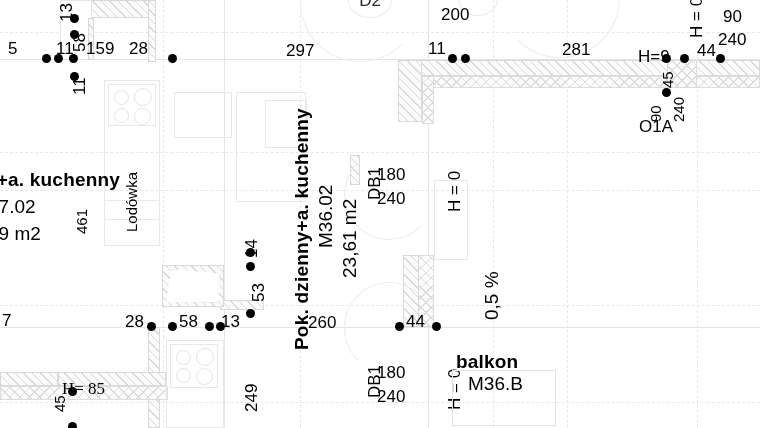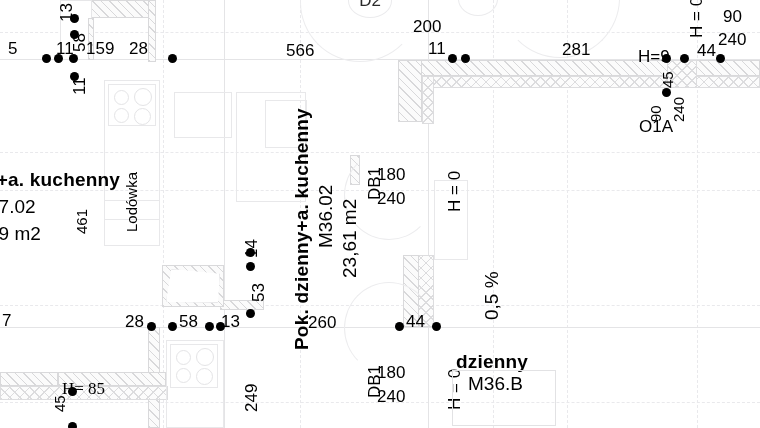--- a/index.html
+++ b/index.html
@@ -199,30 +199,30 @@
   <div class="dot" style="left:246px;top:309px;"></div>
   <div class="dot" style="left:395px;top:322px;"></div>
   <div class="dot" style="left:432px;top:322px;"></div>
   <div class="dot" style="left:68px;top:387px;"></div>
   <div class="dot" style="left:68px;top:422px;"></div>
 
   <div class="lbl dim" style="left:8px;top:40px;">5</div>
   <div class="lbl dim" style="left:56px;top:40px;">11</div>
   <div class="lbl dim" style="left:86px;top:40px;">159</div>
   <div class="lbl dim" style="left:129px;top:40px;">28</div>
-  <div class="lbl dim" style="left:286px;top:42px;">566</div>
+  <div class="lbl dim" style="left:286px;top:42px;">297</div>
   <div class="lbl dim" style="left:428px;top:40px;">11</div>
   <div class="lbl dim" style="left:562px;top:41px;">281</div>
   <div class="lbl dim" style="left:697px;top:42px;">44</div>
 
   <div class="lbl dim rot" style="left:58px;top:22px;">13</div>
   <div class="lbl dim rot" style="left:71px;top:52px;">58</div>
   <div class="lbl dim rot" style="left:71px;top:95px;">11</div>
 
-  <div class="lbl dim" style="left:413px;top:6px;margin-top:12px;">200</div>
+  <div class="lbl dim" style="left:441px;top:6px;">200</div>
 
   <div class="lbl dim rot" style="left:688px;top:38px;">H = 0</div>
   <div class="lbl dim" style="left:723px;top:8px;">90</div>
   <div class="lbl dim" style="left:718px;top:31px;">240</div>
   <div class="lbl dim" style="left:638px;top:48px;">H=9</div>
   <div class="lbl dim-sm rot" style="left:660px;top:88px;">45</div>
   <div class="lbl dim-sm rot" style="left:648px;top:122px;">90</div>
   <div class="lbl dim-sm rot" style="left:671px;top:122px;">240</div>
   <div class="lbl dim" style="left:639px;top:118px;">O1A</div>
 
@@ -247,21 +247,21 @@
 
   <div class="lbl dim" style="left:406px;top:313px;">44</div>
 
   <div class="lbl room-code rot" style="left:482px;top:320px;">0,5 %</div>
 
   <div class="lbl dim rot" style="left:366px;top:398px;">DB1</div>
   <div class="lbl dim" style="left:377px;top:364px;">180</div>
   <div class="lbl dim" style="left:377px;top:388px;">240</div>
   <div class="lbl dim rot" style="left:446px;top:410px;">H = 0</div>
 
-  <div class="lbl room-name" style="left:456px;top:352px;">dzienny</div>
+  <div class="lbl room-name" style="left:456px;top:352px;">balkon</div>
   <div class="labelbox" style="left:452px;top:370px;width:104px;height:56px;"></div>
   <div class="lbl room-code" style="left:468px;top:374px;">M36.B</div>
 
   <div class="lbl dim" style="left:2px;top:312px;">7</div>
   <div class="lbl dim" style="left:125px;top:313px;">28</div>
   <div class="lbl dim" style="left:179px;top:313px;">58</div>
   <div class="lbl dim" style="left:221px;top:313px;">13</div>
   <div class="lbl dim rot" style="left:250px;top:302px;">53</div>
   <div class="lbl dim rot" style="left:243px;top:258px;">14</div>
   <div class="lbl dim rot" style="left:243px;top:412px;">249</div>

